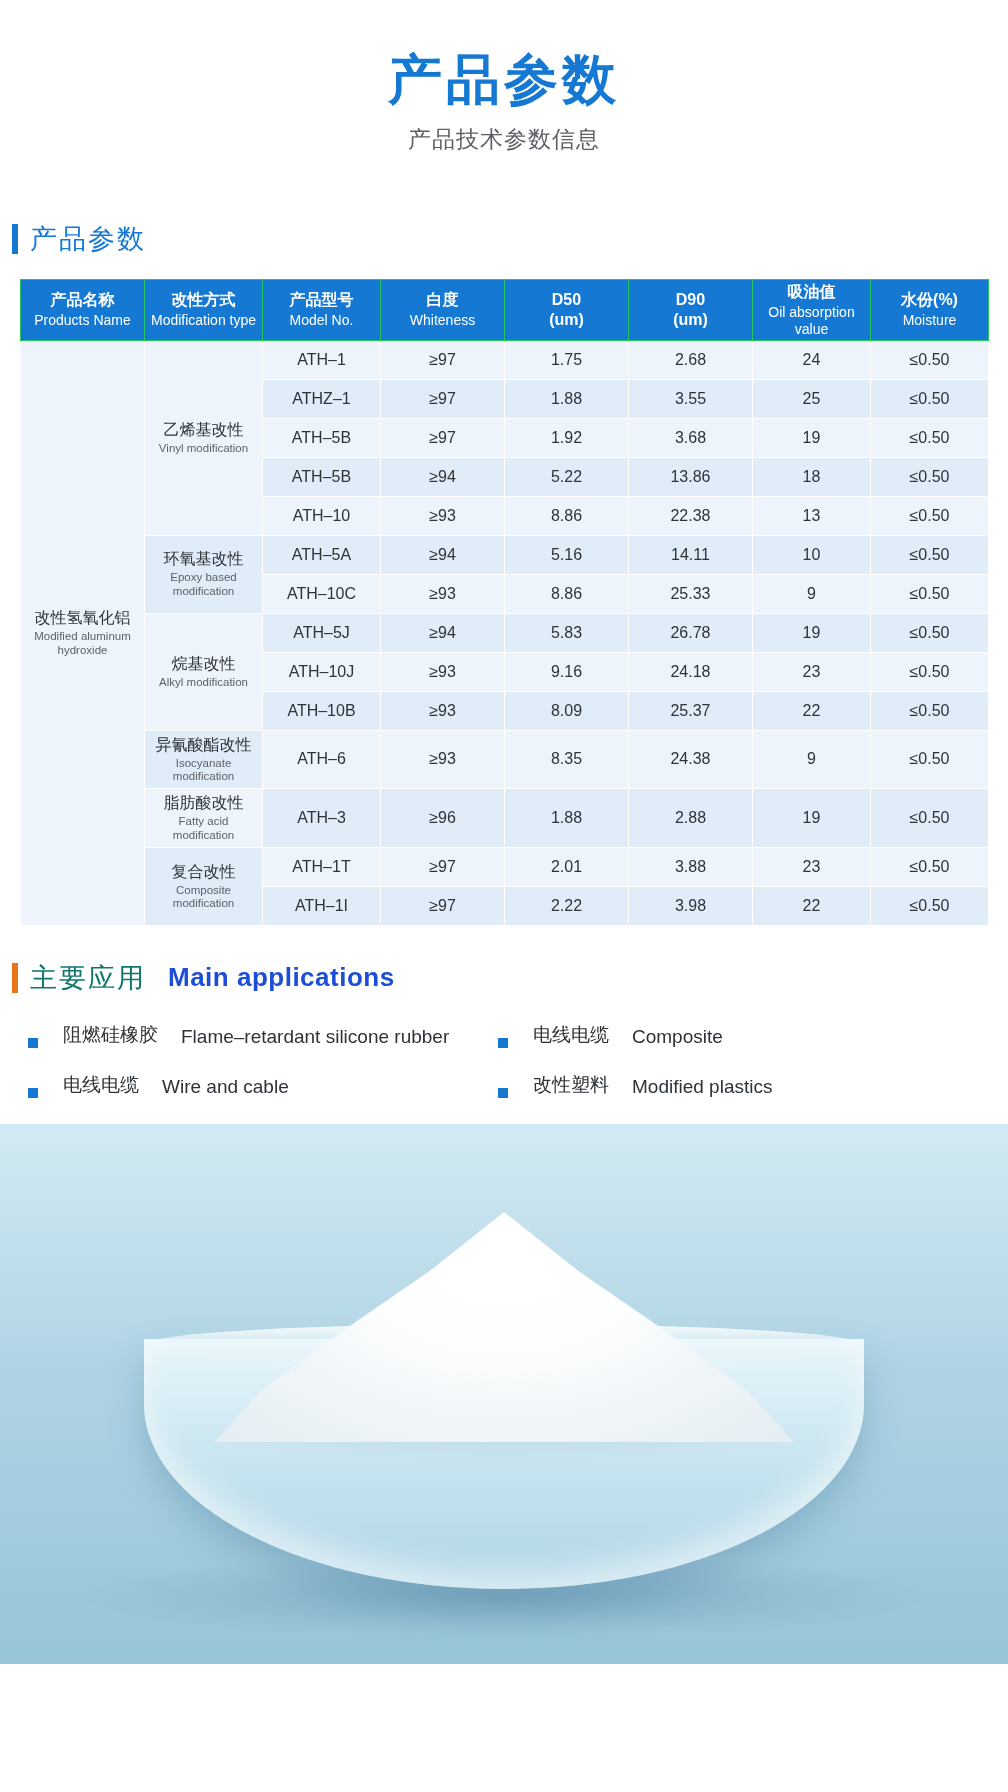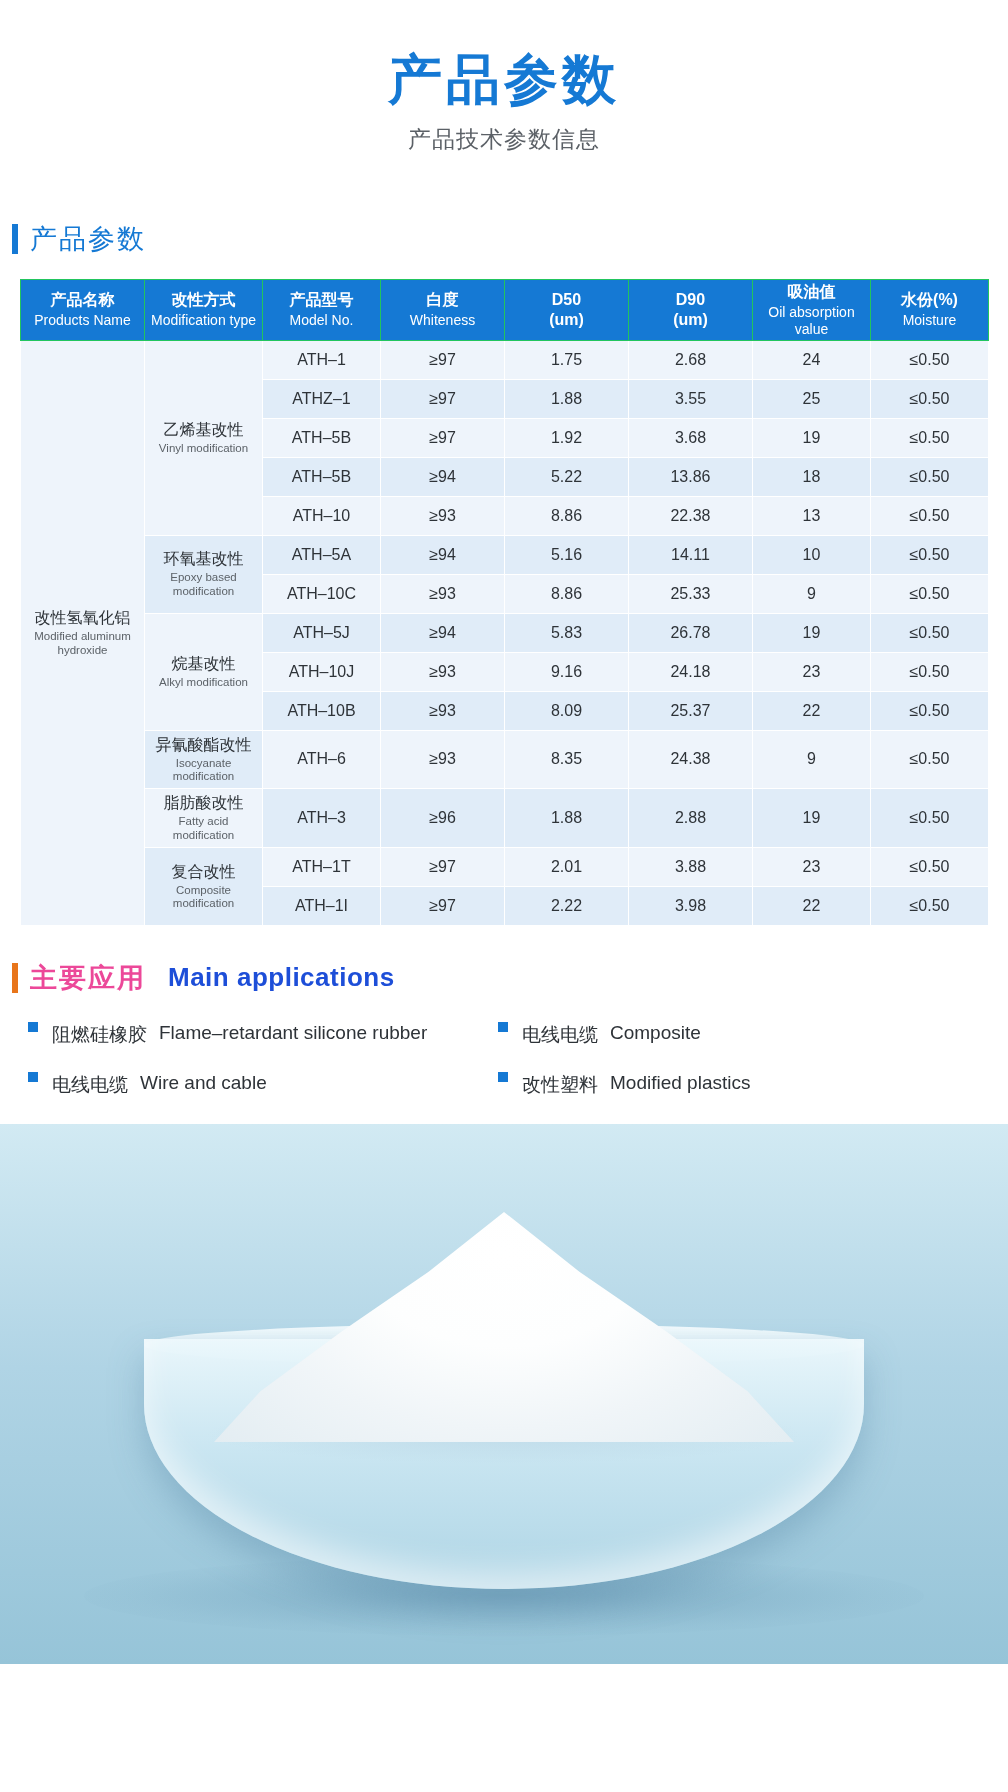--- a/index.html
+++ b/index.html
@@ -51,22 +51,22 @@
   }
   .section-heading .bar.orange { background: #e8751a; }
   .section-heading .h-cn {
     font-size: 27px;
     color: #1579d4;
     letter-spacing: 2px;
     font-weight: 500;
   }
   .section-heading.apps { margin-top: 34px; margin-bottom: 26px; }
   .section-heading.apps .h-cn {
-    color: #ec4899;
-    font-weight: bold;
+    color: #0f766e;
+    font-weight: normal;
     font-size: 27px;
   }
   .section-heading .h-en {
     font-size: 26px;
     color: #1d4ed8;
     font-weight: bold;
     margin-left: 22px;
     letter-spacing: 0.5px;
   }
 
@@ -129,23 +129,24 @@
 
   
   .apps-grid {
     margin: 0 0 0 28px;
     display: grid;
     grid-template-columns: 470px auto;
     row-gap: 24px;
   }
   .app-item {
     display: flex;
-    align-items: flex-start;
+    align-items: flex-end;
     font-size: 19px;
     color: #2e3338;
+    gap: 11px;
   }
   .app-item .sq {
     width: 10px;
     height: 10px;
     background: #1579d4;
     margin-right: 14px;
     flex: none;
   }
   .app-item .a-cn { margin-right: 12px; }
   .app-item .a-en { color: #2e3338; }

